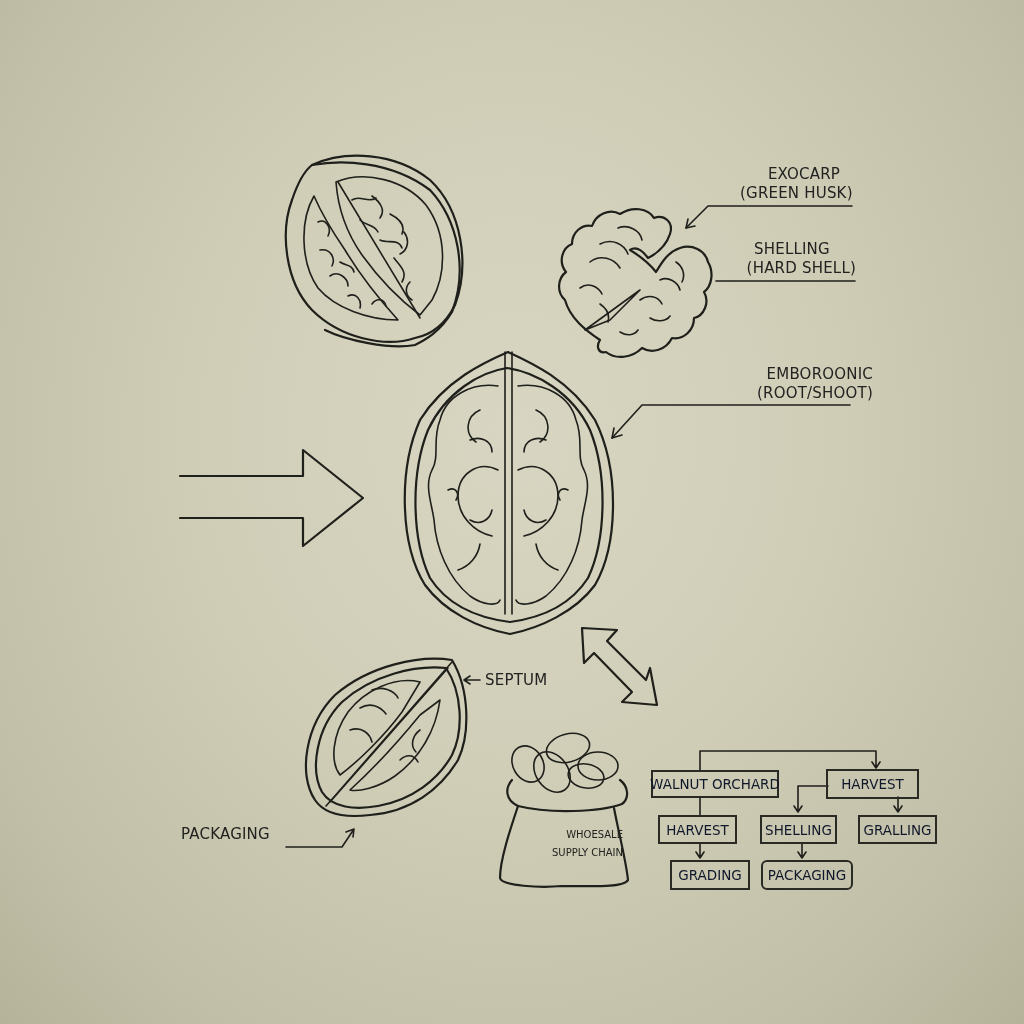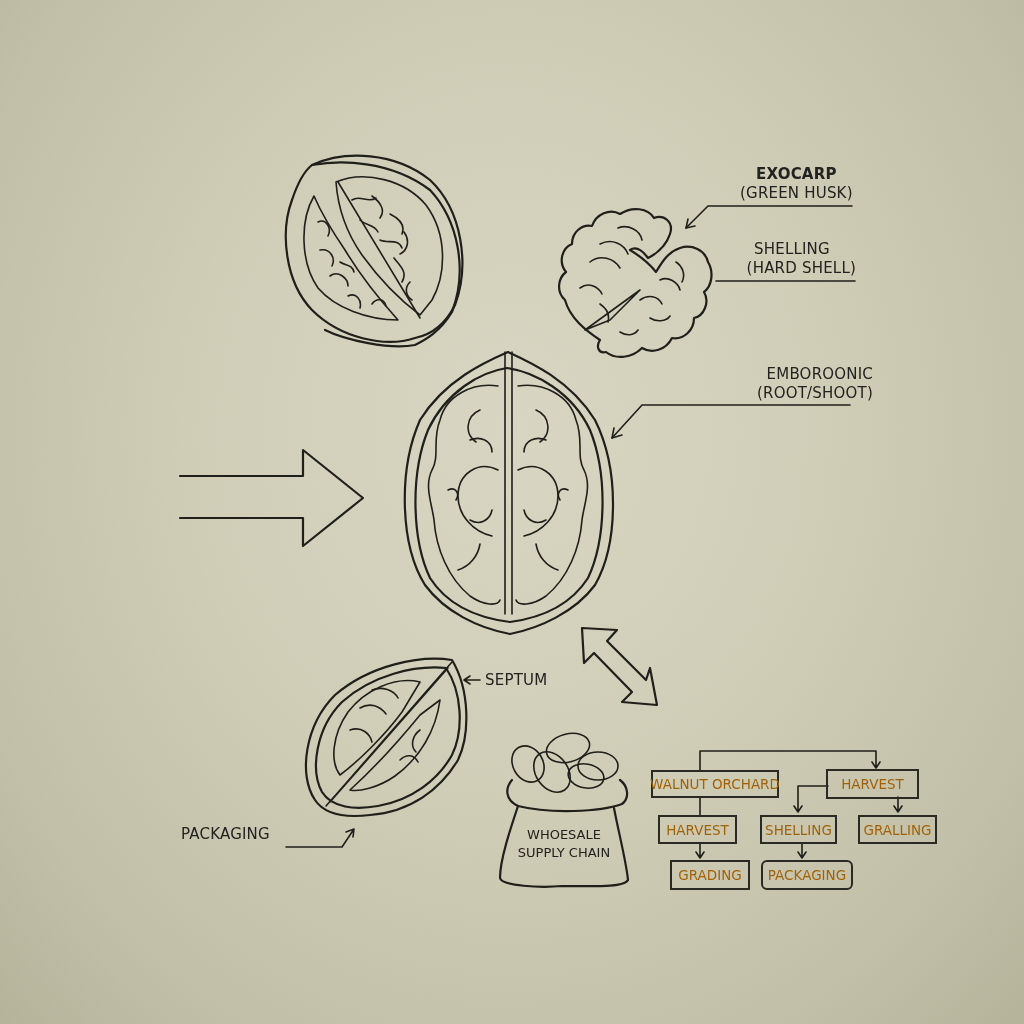--- a/index.html
+++ b/index.html
@@ -14,24 +14,24 @@
     .stroke { fill: none; stroke: #1f1f1b; stroke-width: 2.2; stroke-linecap: round; stroke-linejoin: round; }
     .thin { fill: none; stroke: #1f1f1b; stroke-width: 1.6; stroke-linecap: round; stroke-linejoin: round; }
     .lbl {
       position: absolute; font-size: 15px; letter-spacing: 0.2px; line-height: 19px;
       color: #222220; white-space: nowrap;
     }
     .lbl.right { text-align: right; }
     .box {
       position: absolute; border: 2px solid #2a2a25; box-sizing: border-box;
       font-size: 13.5px; display: flex; align-items: center; justify-content: center;
-      color: #a16207; white-space: nowrap; background: transparent;
+      color: #0f172a; white-space: nowrap; background: transparent;
     }
     .bag-text {
-      position: absolute; font-size: 13px; line-height: 18px; text-align: center; color: #222220;
+      position: absolute; font-size: 10px; line-height: 18px; text-align: right; color: #222220;
     }
   </style>
 </head>
 <body>
 
 <svg class="art" viewBox="0 0 1024 1024">
 
   <g>
     <path class="stroke" d="M312,165 C345,150 395,152 430,180 C462,210 470,265 455,305 C445,325 430,335 415,338 C385,348 340,338 312,310 C285,282 280,232 292,200 C297,185 303,172 312,165 Z"></path>
     <path class="stroke" d="M312,165 C340,160 390,160 430,190 C458,220 468,270 452,312 C440,332 425,340 415,345 C390,350 345,340 325,330"></path>
@@ -106,21 +106,21 @@
     <path class="thin" d="M700,770 L700,751 L876,751 L876,767 M872,762 L876,768 L880,762"></path>
     <path class="thin" d="M700,797 L700,816"></path>
     <path class="thin" d="M828,786 L798,786 L798,812 M794,806 L798,812 L802,806"></path>
     <path class="thin" d="M898,797 L898,812 M894,806 L898,812 L902,806"></path>
     <path class="thin" d="M700,843 L700,858 M696,852 L700,858 L704,852"></path>
     <path class="thin" d="M802,843 L802,858 M798,852 L802,858 L806,852"></path>
   </g>
 </svg>
 
 <div class="lbl right" style="left:740px; top:165px; width:112px;">
-  <div style="text-align:left; padding-left:16px;font-weight:bold;">EXOCARP</div>
+  <div style="text-align:center; padding-left:16px;">EXOCARP</div>
   <div>(GREEN HUSK)</div>
 </div>
 <div class="lbl right" style="left:738px; top:240px; width:118px;">
   <div style="text-align:left; padding-left:16px;">SHELLING</div>
   <div>(HARD SHELL)</div>
 </div>
 <div class="lbl right" style="left:723px; top:365px; width:150px;">
   <div>EMBOROONIC</div>
   <div>(ROOT/SHOOT)</div>
 </div>

